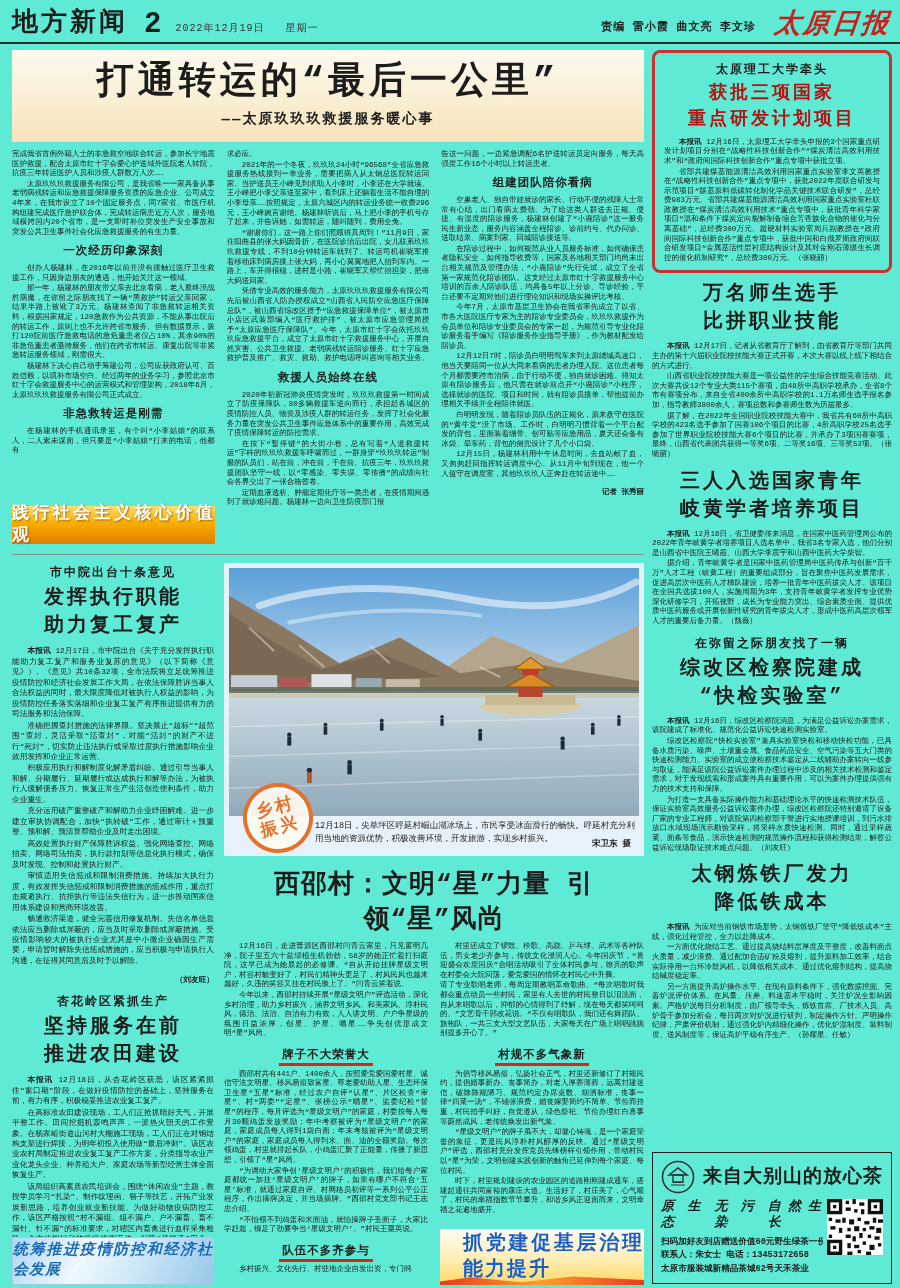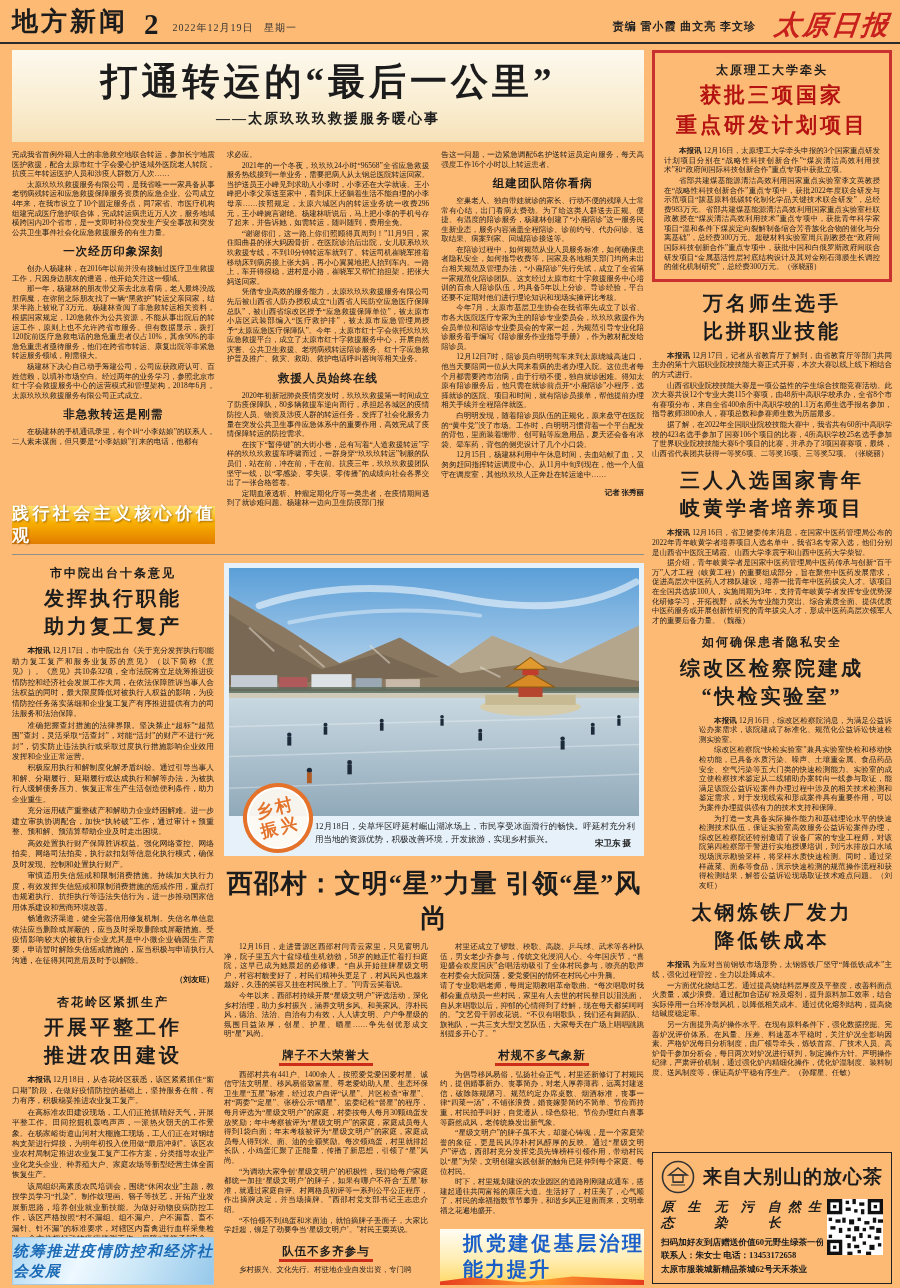--- a/index.html
+++ b/index.html
@@ -1,17 +1,17 @@
 <!DOCTYPE html>
 <html><head>
 <meta charset="utf-8">
 <style>
   html,body{margin:0;padding:0;background:#ddd;}
-  .page{width:900px;height:1288px;background:#fdba74;position:relative;margin:0 auto;
-        font-family:Liberation Serif, serif;color:#1c1c1c;box-sizing:border-box;overflow:hidden;}
+  .page{width:900px;height:1288px;background:#5eead4;position:relative;margin:0 auto;
+        font-family:Liberation Mono, monospace;color:#1c1c1c;box-sizing:border-box;overflow:hidden;}
   
   .hdr{height:44px;border-bottom:2.5px solid #2b2b2b;display:flex;align-items:flex-end;
        padding:4px 10px 3px 12px;box-sizing:border-box;}
   .hdr-section{font-size:26px;font-weight:700;letter-spacing:3px;}
   .hdr-num{font-size:29px;font-weight:600;margin-left:16px;line-height:1;}
   .hdr-date{font-size:10px;color:#333;margin-left:14px;padding-bottom:4px;letter-spacing:1px;}
   .hdr-fill{flex:1;}
   .hdr-editors{font-size:11px;font-weight:700;color:#222;padding-bottom:5px;margin-right:18px;letter-spacing:1px;}
   .masthead{font-size:27px;font-weight:900;font-style:italic;color:#c8201d;letter-spacing:2px;line-height:1;
             transform:skewX(-6deg);}
@@ -69,26 +69,26 @@
   .cap-credit{position:absolute;right:8px;bottom:3px;font-weight:800;font-size:8.5px;background:#e7f1fa;padding-left:6px;}
   .badge{position:absolute;left:14px;bottom:0px;width:62px;height:62px;border-radius:50%;
     border:4px solid #e4722a;box-shadow:0 0 0 2px #fff inset;background:rgba(255,250,242,.92);
     display:flex;flex-direction:column;align-items:center;justify-content:center;
     color:#e4722a;font-weight:900;font-size:17px;line-height:1.15;letter-spacing:3px;transform:rotate(-14deg);}
   .mid-title{font-size:26px;font-weight:900;text-align:center;letter-spacing:1px;margin:10px 0 6px;}
   .mid-cols{display:flex;gap:12px;flex:1;overflow:hidden;}
   .mcol{flex:1;min-width:0;display:flex;flex-direction:column;}
   .mtext{flex:1;overflow:hidden;}
   
-  .rart{overflow:hidden;}
+  .rart{overflow:hidden;border-radius:8px;}
   .red-box{border:3px solid #c93030;padding:8px 9px 6px;box-sizing:border-box;}
-  .red-box .title2{color:#b51212;font-size:21px;}
+  .red-box .title2{color:#b51212;font-size:18px;}
   .rbody{overflow:hidden;}
   .rb-red{max-height:152px;}.rb-wm{max-height:150px;}.rb-sr{max-height:122px;}
-  .rb-zg{max-height:192px;margin-left:47px;}.rb-tg{max-height:152px;}
+  .rb-zg{max-height:192px;}.rb-tg{max-height:152px;}
   
   .tea{border:1.5px solid #222;padding:7px 8px;margin-top:auto;}
   .tea-top{display:flex;align-items:center;gap:7px;justify-content:space-between;}
   .tea-title{font-size:19px;font-weight:900;letter-spacing:1px;white-space:nowrap;}
   .tea-mid{display:flex;margin-top:5px;gap:4px;}
   .tea-left{flex:1;min-width:0;}
   .tea-slogan{font-size:13px;font-weight:800;font-style:italic;letter-spacing:2px;display:flex;gap:12px;margin-bottom:4px;}
   .tea-line{font-size:8.6px;font-weight:700;line-height:1.55;white-space:nowrap;overflow:hidden;}
   .qr{width:56px;height:56px;flex:none;}
 </style>
@@ -173,21 +173,21 @@
               <p class="para">准确把握查封措施的法律界限。坚决禁止“超标”“超范围”查封，灵活采取“活查封”，对能“活封”的财产不进行“死封”，切实防止违法执行或采取过度执行措施影响企业效用发挥和企业正常运营。</p>
               <p class="para">积极应用执行和解制度化解矛盾纠纷。通过引导当事人和解、分期履行、延期履行或达成执行和解等办法，为被执行人缓解债务压力、恢复正常生产生活创造便利条件，助力企业重生。</p>
               <p class="para">充分运用破产重整破产和解助力企业纾困解难。进一步建立审执协调配合，加快“执转破”工作，通过审计＋预重整、预和解、预清算帮助企业及时走出困境。</p>
               <p class="para">高效处置执行财产保障胜诉权益。强化网络查控、网络拍卖、网络司法拍卖，执行款扣划等信息化执行模式，确保及时发现、控制和处置执行财产。</p>
               <p class="para">审慎适用失信惩戒和限制消费措施。持续加大执行力度，有效发挥失信惩戒和限制消费措施的惩戒作用，重点打击规避执行、抗拒执行等违法失信行为，进一步推动国家信用体系建设和营商环境改善。</p>
               <p class="para">畅通救济渠道，健全完善信用修复机制。失信名单信息依法应当删除或屏蔽的，应当及时采取删除或屏蔽措施。受疫情影响较大的被执行企业尤其是中小微企业确因生产需要，申请暂时解除失信惩戒措施的，应当积极与申请执行人沟通，在征得其同意后及时予以解除。</p>
               <p class="byline">（刘友旺）</p>
             </div>
           <div class="kicker" style="margin-top:8px">杏花岭区紧抓生产</div>
           <div class="title2">
-            <span>开展平整工作</span><br>
+            <span>坚持服务在前</span><br>
             <span>推进农田建设</span>
           </div>
           <div class="abody a2">
               <p class="para"><b>本报讯</b> 12月18日，从杏花岭区获悉，该区紧紧抓住“窗口期”阶段，在做好疫情防控的基础上，坚持服务在前，有力有序，积极稳妥推进农业复工复产。</p>
               <p class="para">在高标准农田建设现场，工人们正抢抓晴好天气，开展平整工作。田间挖掘机轰鸣声声，一派热火朝天的工作景象。在杨家峪街道山河村大棚施工现场，工人们正在对钢结构支架进行焊接，为明年初投入使用做“最后冲刺”。该区农业农村局制定推进农业复工复产工作方案，分类指导农业产业化龙头企业、种养殖大户、家庭农场等新型经营主体全面恢复生产。</p>
               <p class="para">该局组织高素质农民培训会，围绕“休闲农业”主题，教授学员学习“扎染”、制作纹理画、簪子等技艺，开拓产业发展新思路，培养创业就业新技能。为做好动物疫病防控工作，该区严格按照“村不漏组、组不漏户、户不漏畜、畜不漏针、针不漏”的标准要求，对辖区内畜禽进行血样采集检验，全方位把好动物疫病监测工作，保障“菜篮子”安全。（李杰华、甄珍）</p>
             </div>
           <div class="banner-epi">统筹推进疫情防控和经济社会发展</div>
         </div>
 
@@ -326,21 +326,21 @@
           <span>三人入选国家青年</span><br>
           <span>岐黄学者培养项目</span>
         </div>
         <div class="rbody rb-sr">
             <p class="para"><b>本报讯</b> 12月16日，省卫健委传来消息，在国家中医药管理局公布的2022年青年岐黄学者培养项目人选名单中，我省3名专家入选，他们分别是山西省中医院王晞霞、山西大学李震宇和山西中医药大学柴智。</p>
             <p class="para">据介绍，青年岐黄学者是国家中医药管理局中医药传承与创新“百千万”人才工程（岐黄工程）的重要组成部分，旨在聚焦中医药发展需求，促进高层次中医药人才梯队建设，培养一批青年中医药拔尖人才。该项目在全国共选拔100人，实施周期为3年，支持青年岐黄学者发挥专业优势深化研修学习，开拓视野，成长为专业能力突出、综合素质全面、提供优质中医药服务或开展创新性研究的青年拔尖人才，形成中医药高层次领军人才的重要后备力量。（魏薇）</p>
           </div>
       </div>
 
       <div class="rart">
-        <div class="kicker">如何确保患者隐私安全</div>
+        <div class="kicker">在弥留之际朋友找了一辆</div>
         <div class="title2">
           <span>综改区检察院建成</span><br>
           <span>“快检实验室”</span>
         </div>
         <div class="rbody rb-zg">
             <p class="para"><b>本报讯</b> 12月16日，综改区检察院消息，为满足公益诉讼办案需求，该院建成了标准化、规范化公益诉讼快速检测实验室。</p>
             <p class="para">综改区检察院“快检实验室”兼具实验室快检和移动快检功能，已具备水质污染、噪声、土壤重金属、食品药品安全、空气污染等五大门类的快速检测能力。实验室的成立使检察技术鉴定从二线辅助办案转向一线参与取证，能满足该院公益诉讼案件办理过程中涉及的相关技术检测和鉴定需求，对于发现线索和形成案件具有重要作用，可以为案件办理提供强有力的技术支持和保障。</p>
             <p class="para">为打造一支具备实际操作能力和基础理论水平的快速检测技术队伍，保证实验室高效服务公益诉讼案件办理，综改区检察院还特别邀请了设备厂家的专业工程师，对该院第四检察部干警进行实地授课培训，到污水排放口水域现场演示勘验采样，将采样水质快速检测。同时，通过采样蔬菜、面条等食品，演示快速检测的规范操作流程和获得检测结果，解答公益诉讼现场取证技术难点问题。（刘友旺）</p>
           </div>
       </div>

